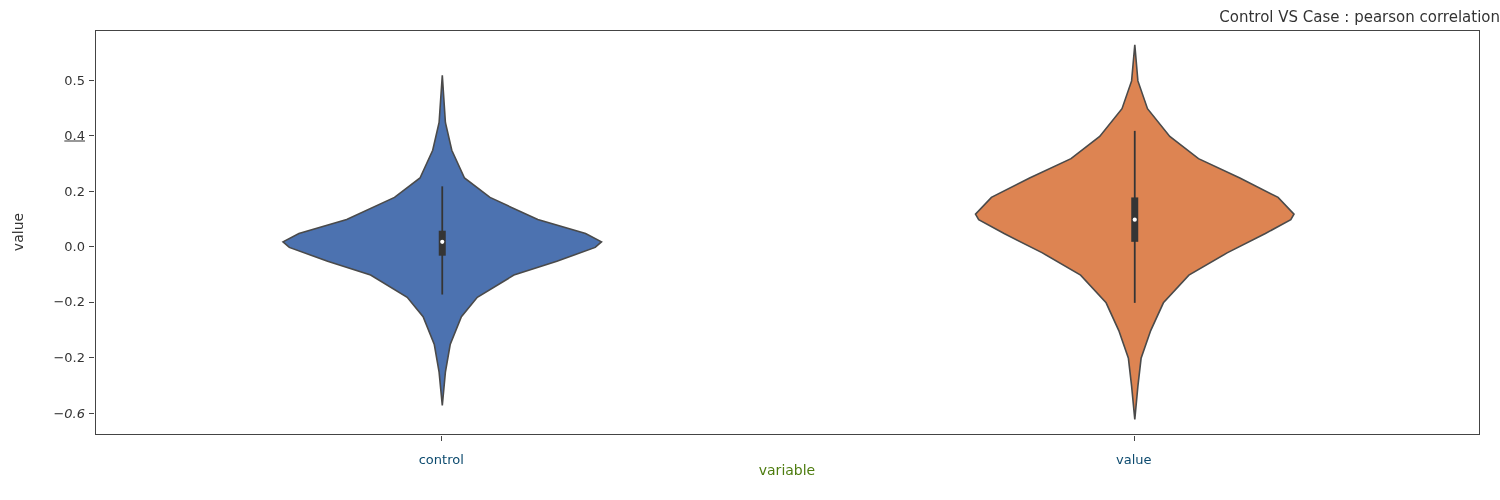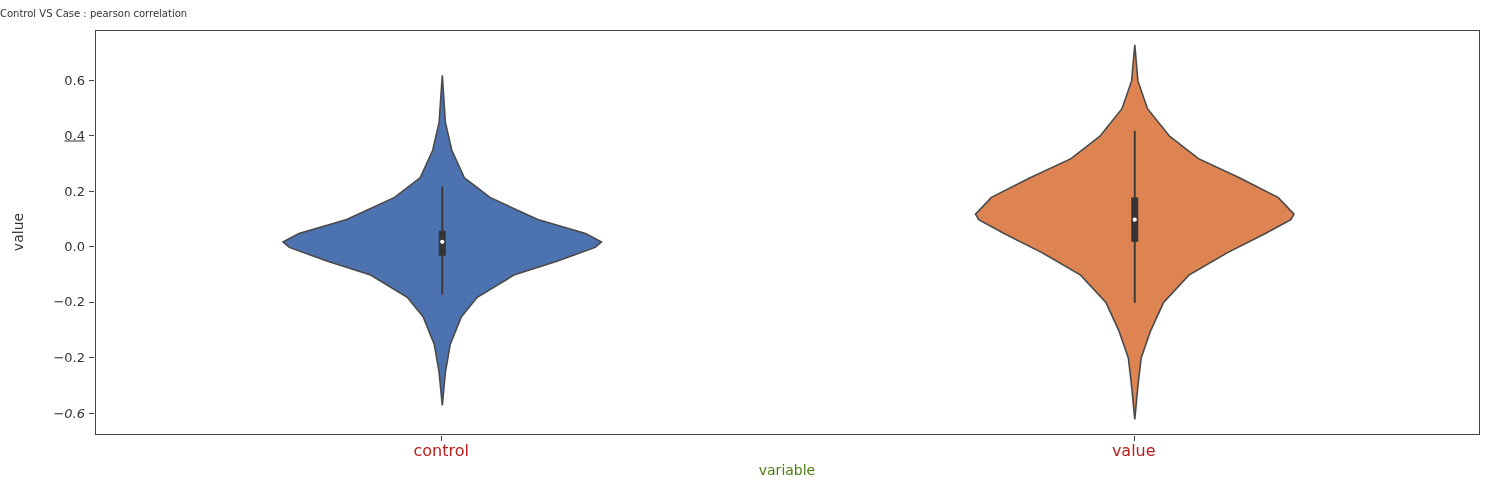--- a/index.html
+++ b/index.html
@@ -9,22 +9,22 @@
     height: 500px;
     background: #ffffff;
     font-family: "DejaVu Sans", Arial, sans-serif;
     position: relative;
   }
   .chart-title {
     position: absolute;
     top: 8px;
     left: 0;
     width: 100%;
-    text-align: left;
-    font-size: 10px;
+    text-align: right;
+    font-size: 15px;
     color: #333;
   }
   .plot-area {
     position: absolute;
     left: 95px;
     top: 30px;
     width: 1385px;
     height: 405px;
     border: 1px solid #444;
     box-sizing: border-box;
@@ -48,23 +48,23 @@
   }
   .x-tick {
     position: absolute;
     width: 1px;
     height: 5px;
     background: #444;
     top: 436px;
   }
   .x-label {
     position: absolute;
-    top: 441px;
-    font-size: 16px;
-    color: #b91c1c;
+    top: 452px;
+    font-size: 13px;
+    color: #0c4a6e;
     transform: translateX(-50%);
   }
   .axis-ylabel {
     position: absolute;
     left: 18px;
     top: 232px;
     transform: translate(-50%,-50%) rotate(-90deg);
     font-size: 14px;
     color: #333;
   }
@@ -110,21 +110,21 @@
     <div class="y-label" style="top: 357.329px;">−0.2</div>
     <div class="y-tick" style="top: 301.849px;"></div>
     <div class="y-label" style="top: 287px; margin-top: 14px;">−0.2</div>
     <div class="y-tick" style="top: 246.37px;"></div>
     <div class="y-label" style="top: 246.37px;">0.0</div>
     <div class="y-tick" style="top: 190.89px;"></div>
     <div class="y-label" style="top: 190.89px;">0.2</div>
     <div class="y-tick" style="top: 135.411px;"></div>
     <div class="y-label" style="top: 135.411px; text-decoration: underline;">0.4</div>
     <div class="y-tick" style="top: 79.9315px;"></div>
-    <div class="y-label" style="top: 79.9315px;">0.6</div>
+    <div class="y-label" style="top: 79.9315px;">0.5</div>
   </div>
 
 <div id="xticks-container">
     <div class="x-tick" style="left: 441.25px;"></div>
     <div class="x-label" style="left: 441.25px;">control</div>
     <div class="x-tick" style="left: 1133.75px;"></div>
     <div class="x-label" style="left: 1133.75px;">value</div>
   </div>
 
 </body></html>

